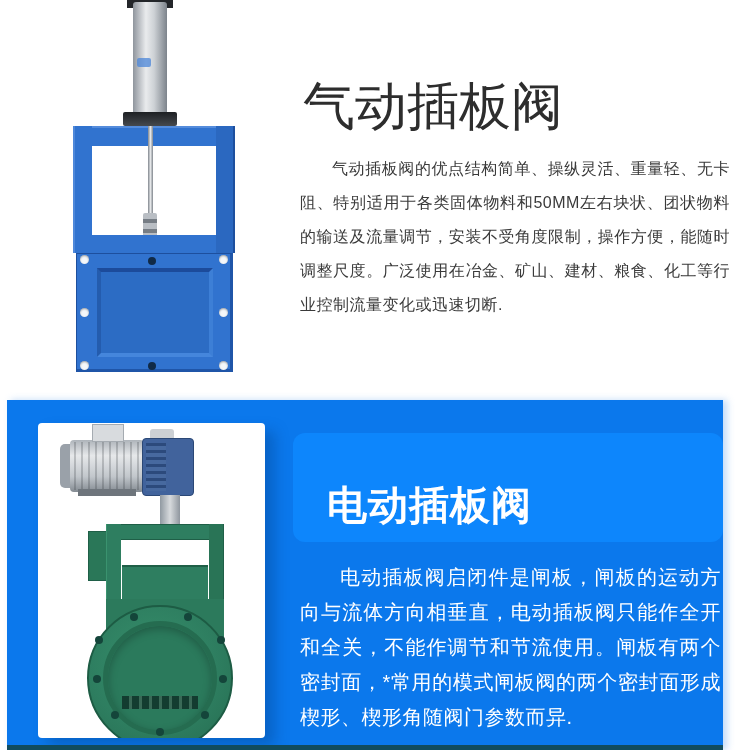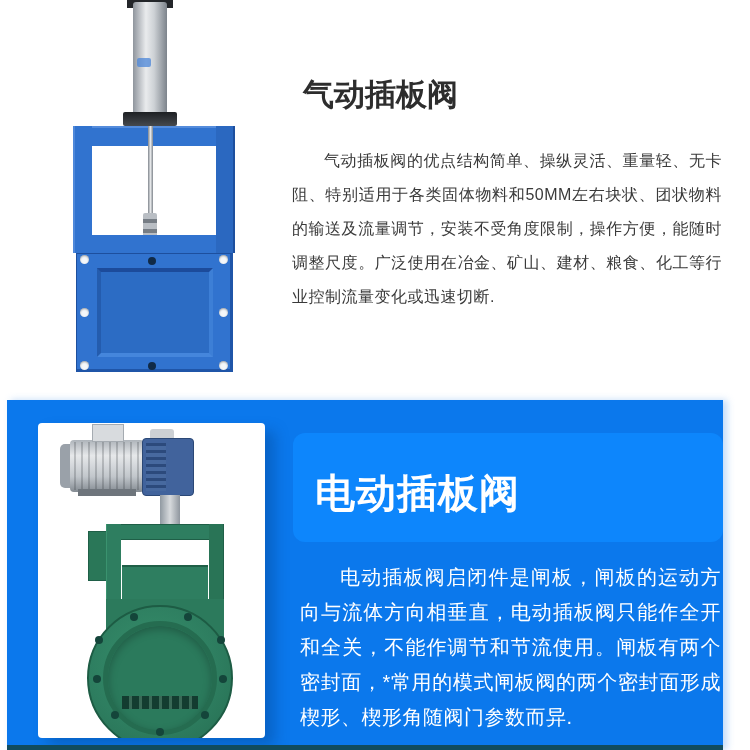--- a/index.html
+++ b/index.html
@@ -1,21 +1,21 @@
 <!DOCTYPE html>
 <html><head>
 <meta charset="utf-8">
 <style>
   html,body{margin:0;padding:0;background:#fff;}
   .page{position:relative;width:750px;height:750px;background:#ffffff;overflow:hidden;
         font-family:"Liberation Sans","DejaVu Sans",sans-serif;}
   .abs{position:absolute;}
 
   
-  .top-title{left:303px;top:78px;font-size:31px;font-weight:bold;color:#2d2d2d;
+  .top-title{left:303px;top:78px;font-size:52px;font-weight:normal;color:#2d2d2d;
              letter-spacing:0px;line-height:1.1;}
   .top-paragraph{left:292px;top:144px;width:430px;font-size:16px;line-height:34px;
                  color:#3a3a3a;text-align:justify;text-indent:2em;letter-spacing:.5px;}
 
   
   .cyl-body{left:133px;top:2px;width:34px;height:116px;border-radius:3px;
      background:linear-gradient(90deg,#8f959d 0%,#e9ebed 38%,#cdd1d5 62%,#7c838b 100%);}
   .cyl-top-cap{left:127px;top:0px;width:46px;height:8px;background:#23262a;}
   .cyl-logo{left:137px;top:58px;width:14px;height:9px;background:#4b86d8;opacity:.75;border-radius:2px;}
   .cyl-bottom-cap{left:123px;top:112px;width:54px;height:14px;border-radius:2px;
@@ -107,27 +107,27 @@
       <div class="abs bolt-hole-white" style="left:80px;top:308px"></div>
       <div class="abs bolt-hole-white" style="left:80px;top:361px"></div>
       <div class="abs bolt-hole-white" style="left:219px;top:255px"></div>
       <div class="abs bolt-hole-white" style="left:219px;top:308px"></div>
       <div class="abs bolt-hole-white" style="left:219px;top:361px"></div>
       <div class="abs bolt-hole-dark" style="left:148px;top:257px"></div>
       <div class="abs bolt-hole-dark" style="left:148px;top:362px"></div>
     </div>
 
     <h1 class="abs top-title" style="margin:0">气动插板阀</h1>
-    <p class="abs top-paragraph" style="margin:0">气动插板阀的优点结构简单、操纵灵活、重量轻、无卡阻、特别适用于各类固体物料和50MM左右块状、团状物料的输送及流量调节，安装不受角度限制，操作方便，能随时调整尺度。广泛使用在冶金、矿山、建材、粮食、化工等行业控制流量变化或迅速切断.</p>
+    <p class="abs top-paragraph" style="margin:8px">气动插板阀的优点结构简单、操纵灵活、重量轻、无卡阻、特别适用于各类固体物料和50MM左右块状、团状物料的输送及流量调节，安装不受角度限制，操作方便，能随时调整尺度。广泛使用在冶金、矿山、建材、粮食、化工等行业控制流量变化或迅速切断.</p>
   </div>
 
   <div class="abs bottom-panel">
 
     <div class="abs banner"></div>
-    <h2 class="abs bottom-title" style="margin:0">电动插板阀</h2>
+    <h2 class="abs bottom-title" style="margin:12px">电动插板阀</h2>
 
     <p class="abs bottom-paragraph" style="margin:0">电动插板阀启闭件是闸板，闸板的运动方向与流体方向相垂直，电动插板阀只能作全开和全关，不能作调节和节流使用。闸板有两个密封面，*常用的模式闸板阀的两个密封面形成楔形、楔形角随阀门参数而异.</p>
 
     <div class="abs product-card">
       <div class="abs motor-end-cap"></div>
       <div class="abs motor-body"></div>
       <div class="abs motor-ribs"></div>
       <div class="abs junction-box"></div>
       <div class="abs motor-foot"></div>
       <div class="abs gearbox-cap"></div>

